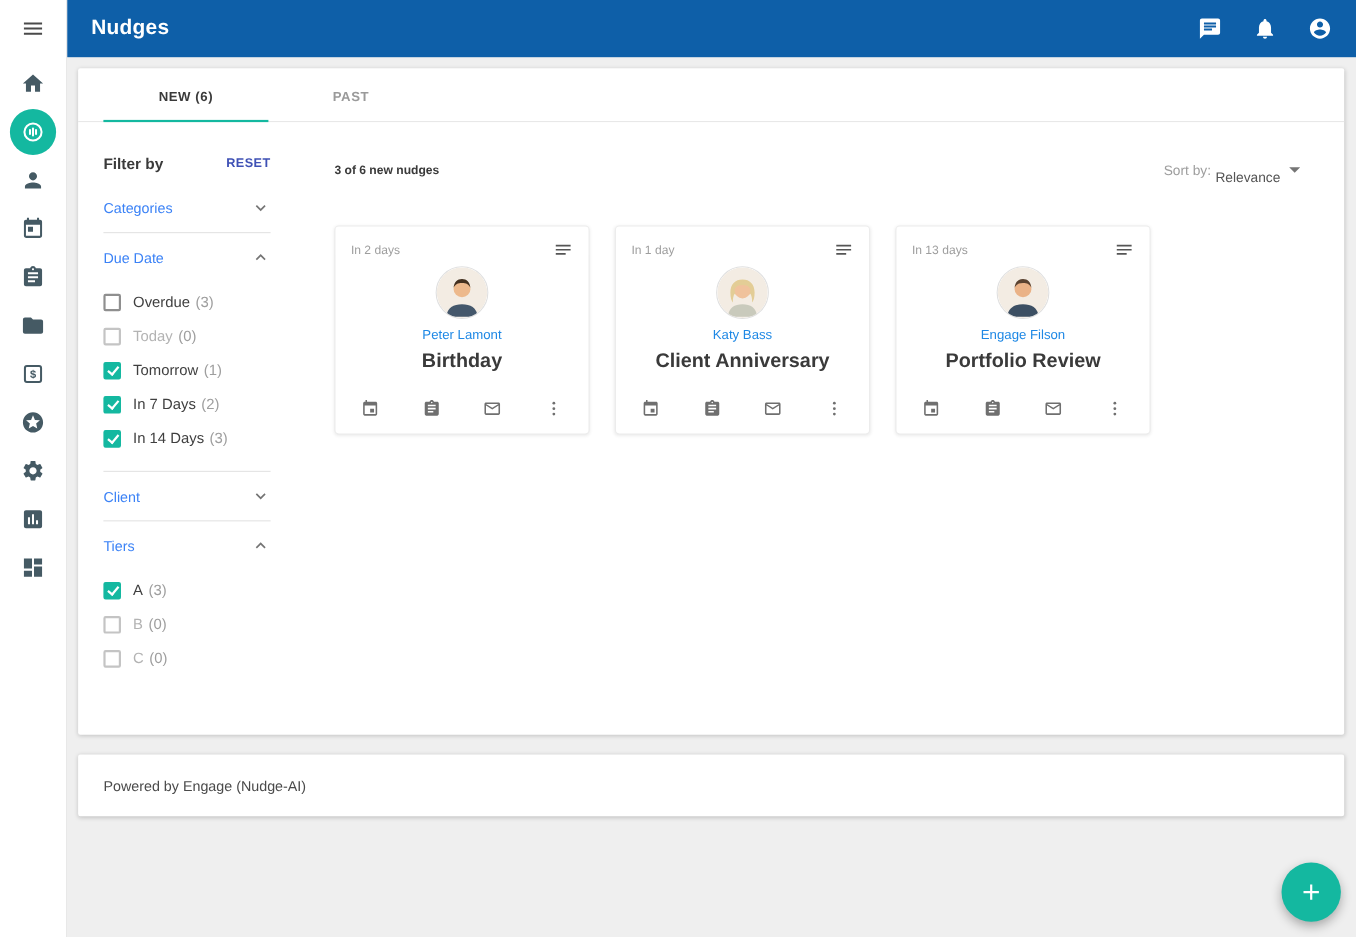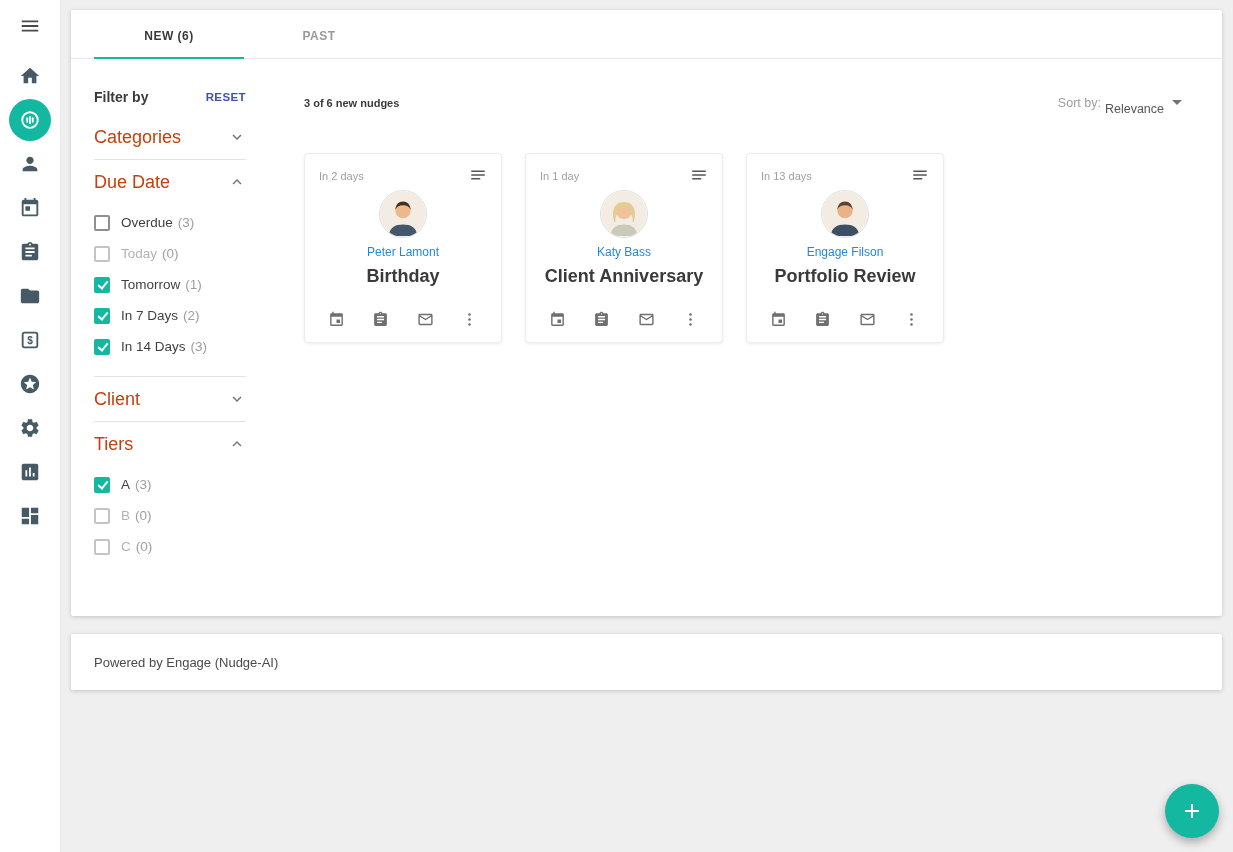--- a/index.html
+++ b/index.html
@@ -39,21 +39,21 @@
   .tab.active::after{content:"";position:absolute;left:0;bottom:-1px;width:100%;height:2px;background:var(--accent);}
 
   .panel-body{display:flex;flex:1;overflow:hidden;}
 
   
   .filters{width:152px;margin-left:23px;padding-top:30px;flex-shrink:0;}
   .filters-head{display:flex;align-items:center;justify-content:space-between;margin-bottom:10px;}
   .filters-title{font-size:14px;font-weight:bold;color:#3a3a3a;}
   .reset-btn{font-size:11.5px;font-weight:bold;color:var(--reset);cursor:pointer;letter-spacing:0.4px;border:none;background:none;padding:0;font-family:inherit;}
   .fsection-head{display:flex;align-items:center;justify-content:space-between;height:44px;cursor:pointer;}
-  .fsection-label{font-size:18px;color:#c2410c;}
+  .fsection-label{font-size:13px;color:#3b82f6;}
   .chev{width:18px;height:18px;fill:#757575;}
   .chev.up{transform:rotate(180deg);}
   .divider{border:none;border-top:1px solid #e3e3e3;margin:0;}
   .options{padding:3px 0 14px;}
   .option{display:flex;align-items:center;height:31px;cursor:pointer;}
   .cb{width:16px;height:16px;border:2px solid #8f8f8f;border-radius:2px;margin-right:11px;position:relative;box-sizing:border-box;flex-shrink:0;background:#fff;}
   .option.checked .cb{background:var(--accent);border-color:var(--accent);}
   .option.checked .cb::after{content:"";position:absolute;left:3.5px;top:0.5px;width:4px;height:8px;border:solid #fff;border-width:0 2px 2px 0;transform:rotate(40deg);}
   .opt-label{font-size:13.5px;color:#3f3f3f;margin-right:5px;}
   .opt-count{font-size:13.5px;color:#9e9e9e;}
@@ -62,21 +62,21 @@
 
   
   .results{flex:1;padding:30px 40px 0 58px;min-width:0;}
   .results-head{display:flex;align-items:center;justify-content:space-between;}
   .summary{font-size:11px;font-weight:bold;color:#3a3a3a;}
   .sort{display:flex;align-items:center;font-size:12.5px;color:#9e9e9e;cursor:pointer;background:none;border:none;padding:0;font-family:inherit;}
   .sort-value{color:#555;margin-left:4px;margin-top:13px;}
   .caret{width:0;height:0;border-left:5px solid transparent;border-right:5px solid transparent;border-top:5px solid #757575;margin-left:8px;}
 
   .cards{display:flex;gap:23px;margin-top:37px;}
-  .card{width:198px;height:190px;box-sizing:border-box;background:#fff;border:1px solid #ececec;border-radius:4px;box-shadow:0 1px 3px rgba(0,0,0,0.08);padding:12px 14px;display:flex;flex-direction:column;}
+  .card{width:232px;height:190px;box-sizing:border-box;background:#fff;border:1px solid #ececec;border-radius:4px;box-shadow:0 1px 3px rgba(0,0,0,0.08);padding:12px 14px;display:flex;flex-direction:column;}
   .card-top{display:flex;justify-content:space-between;align-items:flex-start;}
   .due{font-size:11px;color:#9e9e9e;padding-top:4px;}
   .notes-btn{border:none;background:none;padding:0;cursor:pointer;}
   .notes-btn svg{width:18px;height:18px;fill:#555;}
   .avatar{width:46px;height:46px;border-radius:50%;margin:3px auto 7px;border:1px solid #e0e0e0;overflow:hidden;background:#fff;cursor:pointer;flex-shrink:0;}
   .avatar svg{width:100%;height:100%;display:block;}
   .client-link{font-size:12px;color:var(--link);text-align:center;cursor:pointer;margin-bottom:7px;}
   .nudge-title{font-size:18px;font-weight:bold;color:#3a3a3a;text-align:center;}
   .card-actions{margin-top:auto;display:flex;justify-content:space-between;align-items:center;padding:0 9px 2px;}
   .action-btn{border:none;background:none;padding:0;cursor:pointer;display:flex;}
@@ -156,20 +156,40 @@
     </button>
     <button class="nav-btn">
       <svg viewBox="0 0 24 24">
           <path d="M3 13h8V3H3v10zm0 8h8v-6H3v6zm10 0h8V11h-8v10zm0-18v6h8V3h-8z"></path>
         </svg>
     </button>
   </aside>
 
   <div class="right">
 
+    <header class="appbar">
+      <div class="appbar-title">Nudges</div>
+      <div class="appbar-actions">
+        <button>
+          <svg viewBox="0 0 24 24">
+              <path d="M20 2H4c-1.1 0-2 .9-2 2v18l4-4h14c1.1 0 2-.9 2-2V4c0-1.1-.9-2-2-2zM6 9h12v2H6V9zm8 5H6v-2h8v2zm4-6H6V6h12v2z"></path>
+            </svg>
+        </button>
+        <button>
+          <svg viewBox="0 0 24 24">
+              <path d="M12 22c1.1 0 2-.9 2-2h-4c0 1.1.89 2 2 2zm6-6v-5c0-3.07-1.64-5.64-4.5-6.32V4c0-.83-.67-1.5-1.5-1.5s-1.5.67-1.5 1.5v.68C7.63 5.36 6 7.92 6 11v5l-2 2v1h16v-1l-2-2z"></path>
+            </svg>
+        </button>
+        <button>
+          <svg viewBox="0 0 24 24">
+              <path d="M12 2C6.48 2 2 6.48 2 12s4.48 10 10 10 10-4.48 10-10S17.52 2 12 2zm0 3c1.66 0 3 1.34 3 3s-1.34 3-3 3-3-1.34-3-3 1.34-3 3-3zm0 14.2c-2.5 0-4.71-1.28-6-3.22.03-1.99 4-3.08 6-3.08 1.99 0 5.97 1.09 6 3.08-1.29 1.94-3.5 3.22-6 3.22z"></path>
+            </svg>
+        </button>
+      </div>
+    </header>
 
     <div class="content">
 
       <section class="panel main-panel">
 
         <div class="tabs">
           <button class="tab active">NEW (6)</button>
           <button class="tab">PAST</button>
         </div>
 

